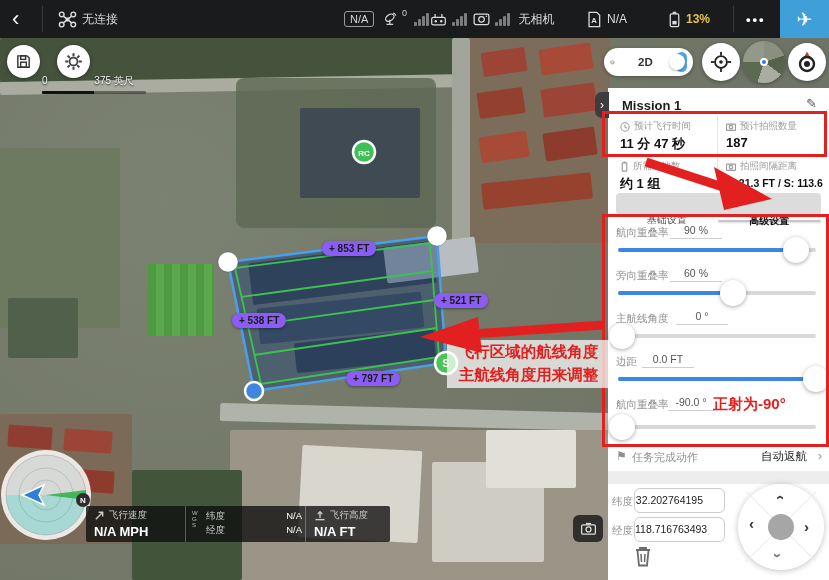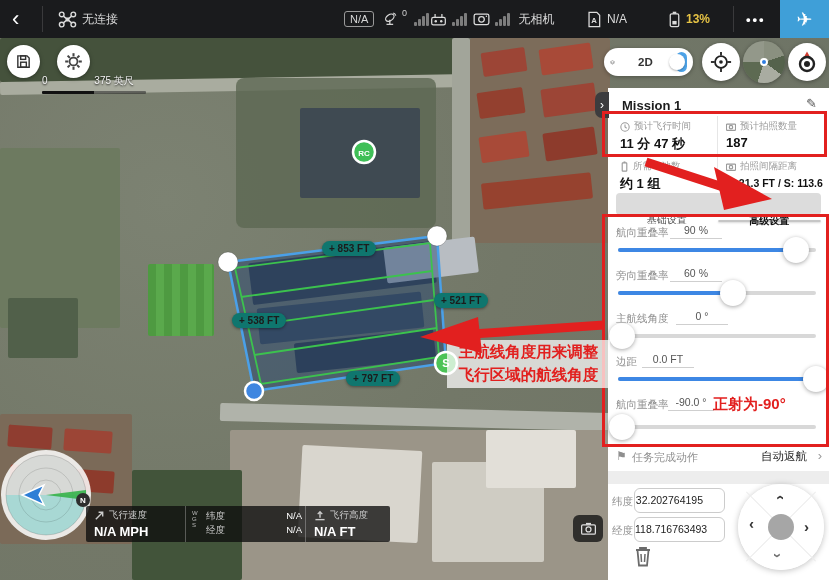--- a/index.html
+++ b/index.html
@@ -19,21 +19,21 @@
   #battery-pct { color:#e6c345; font-weight:bold; }
   #takeoff-btn { position:absolute; right:0; top:0; width:49px; height:38px; background:#3f9fd8; display:flex; align-items:center; justify-content:center; font-size:19px; color:#fff; }
   #menu-dots { letter-spacing:2px; font-size:13px; color:#fff; font-weight:bold; }
   .backchev { font-size:22px; color:#fff; line-height:1; }
 
   
   #map { position:absolute; left:0; top:38px; width:829px; height:542px; overflow:hidden;
          background: radial-gradient(circle at 20% 30%, #7c8272 0%, #737868 45%, #6d7365 100%); }
   .mb { position:absolute; border-radius:2px; }
   svg.layer { position:absolute; left:0; top:0; z-index:10; pointer-events:none; }
-  .edge-label { position:absolute; z-index:12; background:#0f766e; color:#1c1c1c; font-size:10px; font-weight:bold;
+  .edge-label { position:absolute; z-index:12; background:#8b5cf6; color:#1c1c1c; font-size:10px; font-weight:bold;
                 padding:2px 7px; border-radius:9px; box-shadow:0 1px 3px rgba(0,0,0,.4); white-space:nowrap; }
   .round-btn { position:absolute; background:#fff; border-radius:50%; display:flex; align-items:center; justify-content:center;
                box-shadow:0 1px 4px rgba(0,0,0,.35); z-index:20; }
   #scale { position:absolute; left:42px; top:74px; z-index:15; color:#f2f2f2; font-size:10px; text-shadow:0 1px 2px rgba(0,0,0,.9); }
   #scale .bar { margin-top:3px; width:104px; height:3px; background:linear-gradient(90deg,#111 0 50%,rgba(40,40,40,.55) 50% 100%); border-radius:1px; }
   #toggle-2d { position:absolute; left:604px; top:48px; width:89px; height:28px; background:#fff; border-radius:14px;
                display:flex; align-items:center; gap:23px; padding:0 6px; z-index:21; box-shadow:0 1px 4px rgba(0,0,0,.3); }
   #toggle-2d .tg { width:34px; height:20px; border-radius:10px; background:#4da3e8; position:relative; }
   #toggle-2d .tg b { position:absolute; right:2px; top:2px; width:16px; height:16px; background:#fff; border-radius:50%; box-shadow:0 1px 2px rgba(0,0,0,.3); }
   #minimap { position:absolute; left:743px; top:41px; width:42px; height:42px; border-radius:50%; z-index:20;
@@ -505,18 +505,18 @@
   <div class="redbox" style="left:602px;top:214px;width:227px;height:233px"></div>
   <svg class="layer" width="829" height="580" viewBox="0 0 829 580" style="z-index:52">
     <g fill="#e2201f" stroke="none">
       <line x1="646" y1="162" x2="726" y2="188" stroke="#e2201f" stroke-width="9"></line>
       <polygon points="772,199 714,167 724,210"></polygon>
       <line x1="604" y1="325" x2="472" y2="334" stroke="#e2201f" stroke-width="9"></line>
       <polygon points="420,337 478,317 482,353"></polygon>
     </g>
   </svg>
   <div id="note1">
+    <div>飞行区域的航线角度</div>
     <div>主航线角度用来调整</div>
-    <div>飞行区域的航线角度</div>
   </div>
   <div id="note2">正射为-90°</div>
 
 </div>
 
 </body></html>

